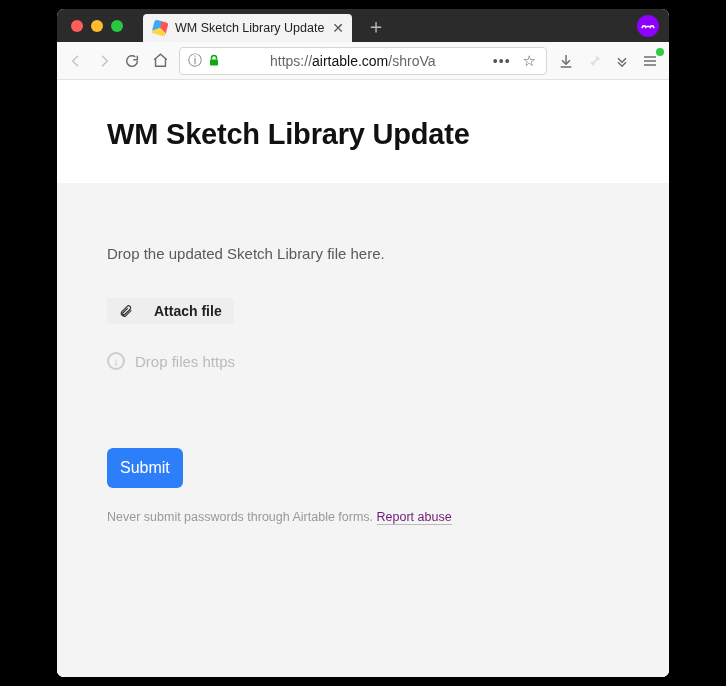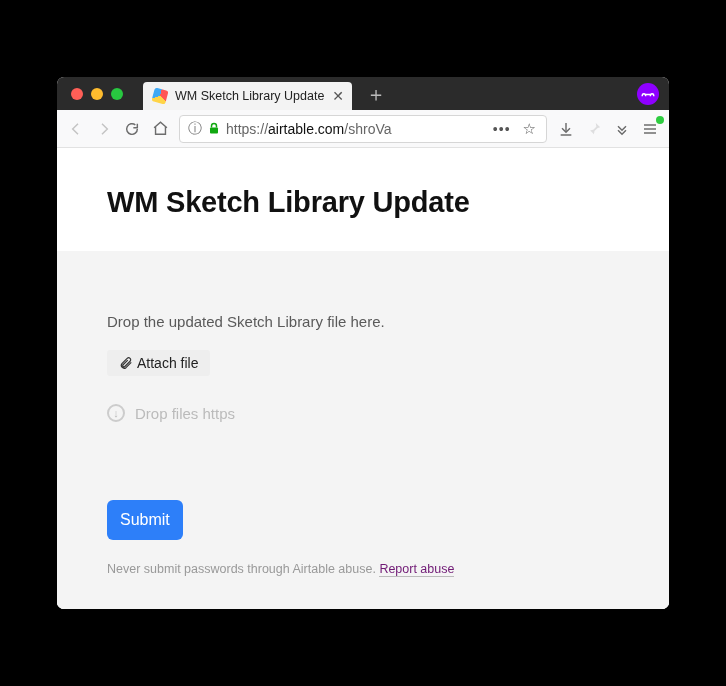--- a/index.html
+++ b/index.html
@@ -8,21 +8,21 @@
     font-family: -apple-system, BlinkMacSystemFont, "Segoe UI", Helvetica, Arial, sans-serif;
     width: 726px;
     height: 686px;
     overflow: hidden;
     display: flex;
     align-items: center;
     justify-content: center;
   }
   .window {
     width: 612px;
-    height: 532px;
+    height: 668px;
     background: #fff;
     border-radius: 7px;
     overflow: hidden;
     box-shadow: 0 10px 40px rgba(0,0,0,0.5);
     display: flex;
     flex-direction: column;
   }
   
   .tabbar {
     height: 33px;
@@ -119,21 +119,21 @@
     display: flex;
     align-items: center;
     padding: 0 8px;
     font-size: 14px;
     color: #666;
     gap: 6px;
     background: #fff;
   }
   .addr .info { font-size: 14px; color: #777; }
   .addr .lock { color: #10a810; font-size: 12px; }
-  .addr .url { flex: 1; white-space: nowrap; overflow: hidden; }
+  .addr .url { flex: 1; white-space: nowrap; overflow: hidden; margin-left: 44px; }
   .addr .url .host { color: #111; }
   .addr .dots { color: #555; letter-spacing: 1px; padding: 0 4px;}
   .addr .star { color: #555; font-size: 15px; padding: 0 2px;}
   .toolbar-right {
     display: flex;
     align-items: center;
     gap: 10px;
     color: #6d6d6d;
   }
   .menu-ico {
@@ -170,32 +170,32 @@
   }
   .field-label {
     font-weight: 600;
     font-size: 18px;
     color: #333;
     margin-bottom: 14px;
   }
   .field-desc {
     font-size: 15px;
     color: #5a5a5a;
-    margin-bottom: 20px;
+    margin-bottom: 36px;
   }
   .attach-btn {
     display: inline-flex;
     align-items: center;
-    gap: 4px;
+    gap: 21px;
     background: #eee;
     border: none;
     border-radius: 3px;
     padding: 5px 12px;
     font-size: 14px;
-    font-weight: 400;
+    font-weight: 700;
     color: #222;
     cursor: pointer;
   }
   .dropzone {
     margin-top: 28px;
     display: flex;
     align-items: center;
     gap: 10px;
     color: #bbb;
     font-size: 15px;
@@ -345,18 +345,18 @@
       </button>
 
       <div class="dropzone">
         <span class="drop-ico">↓</span>
         <span>Drop files https</span>
       </div>
 
       <button class="submit-btn">Submit</button>
 
       <div class="disclaimer">
-        <span>Never submit passwords through Airtable abuse. </span><a>Report abuse</a>
+        <span>Never submit passwords through Airtable forms. </span><a>Report abuse</a>
       </div>
     </div>
   </div>
 
 </div>
 
 </body></html>

